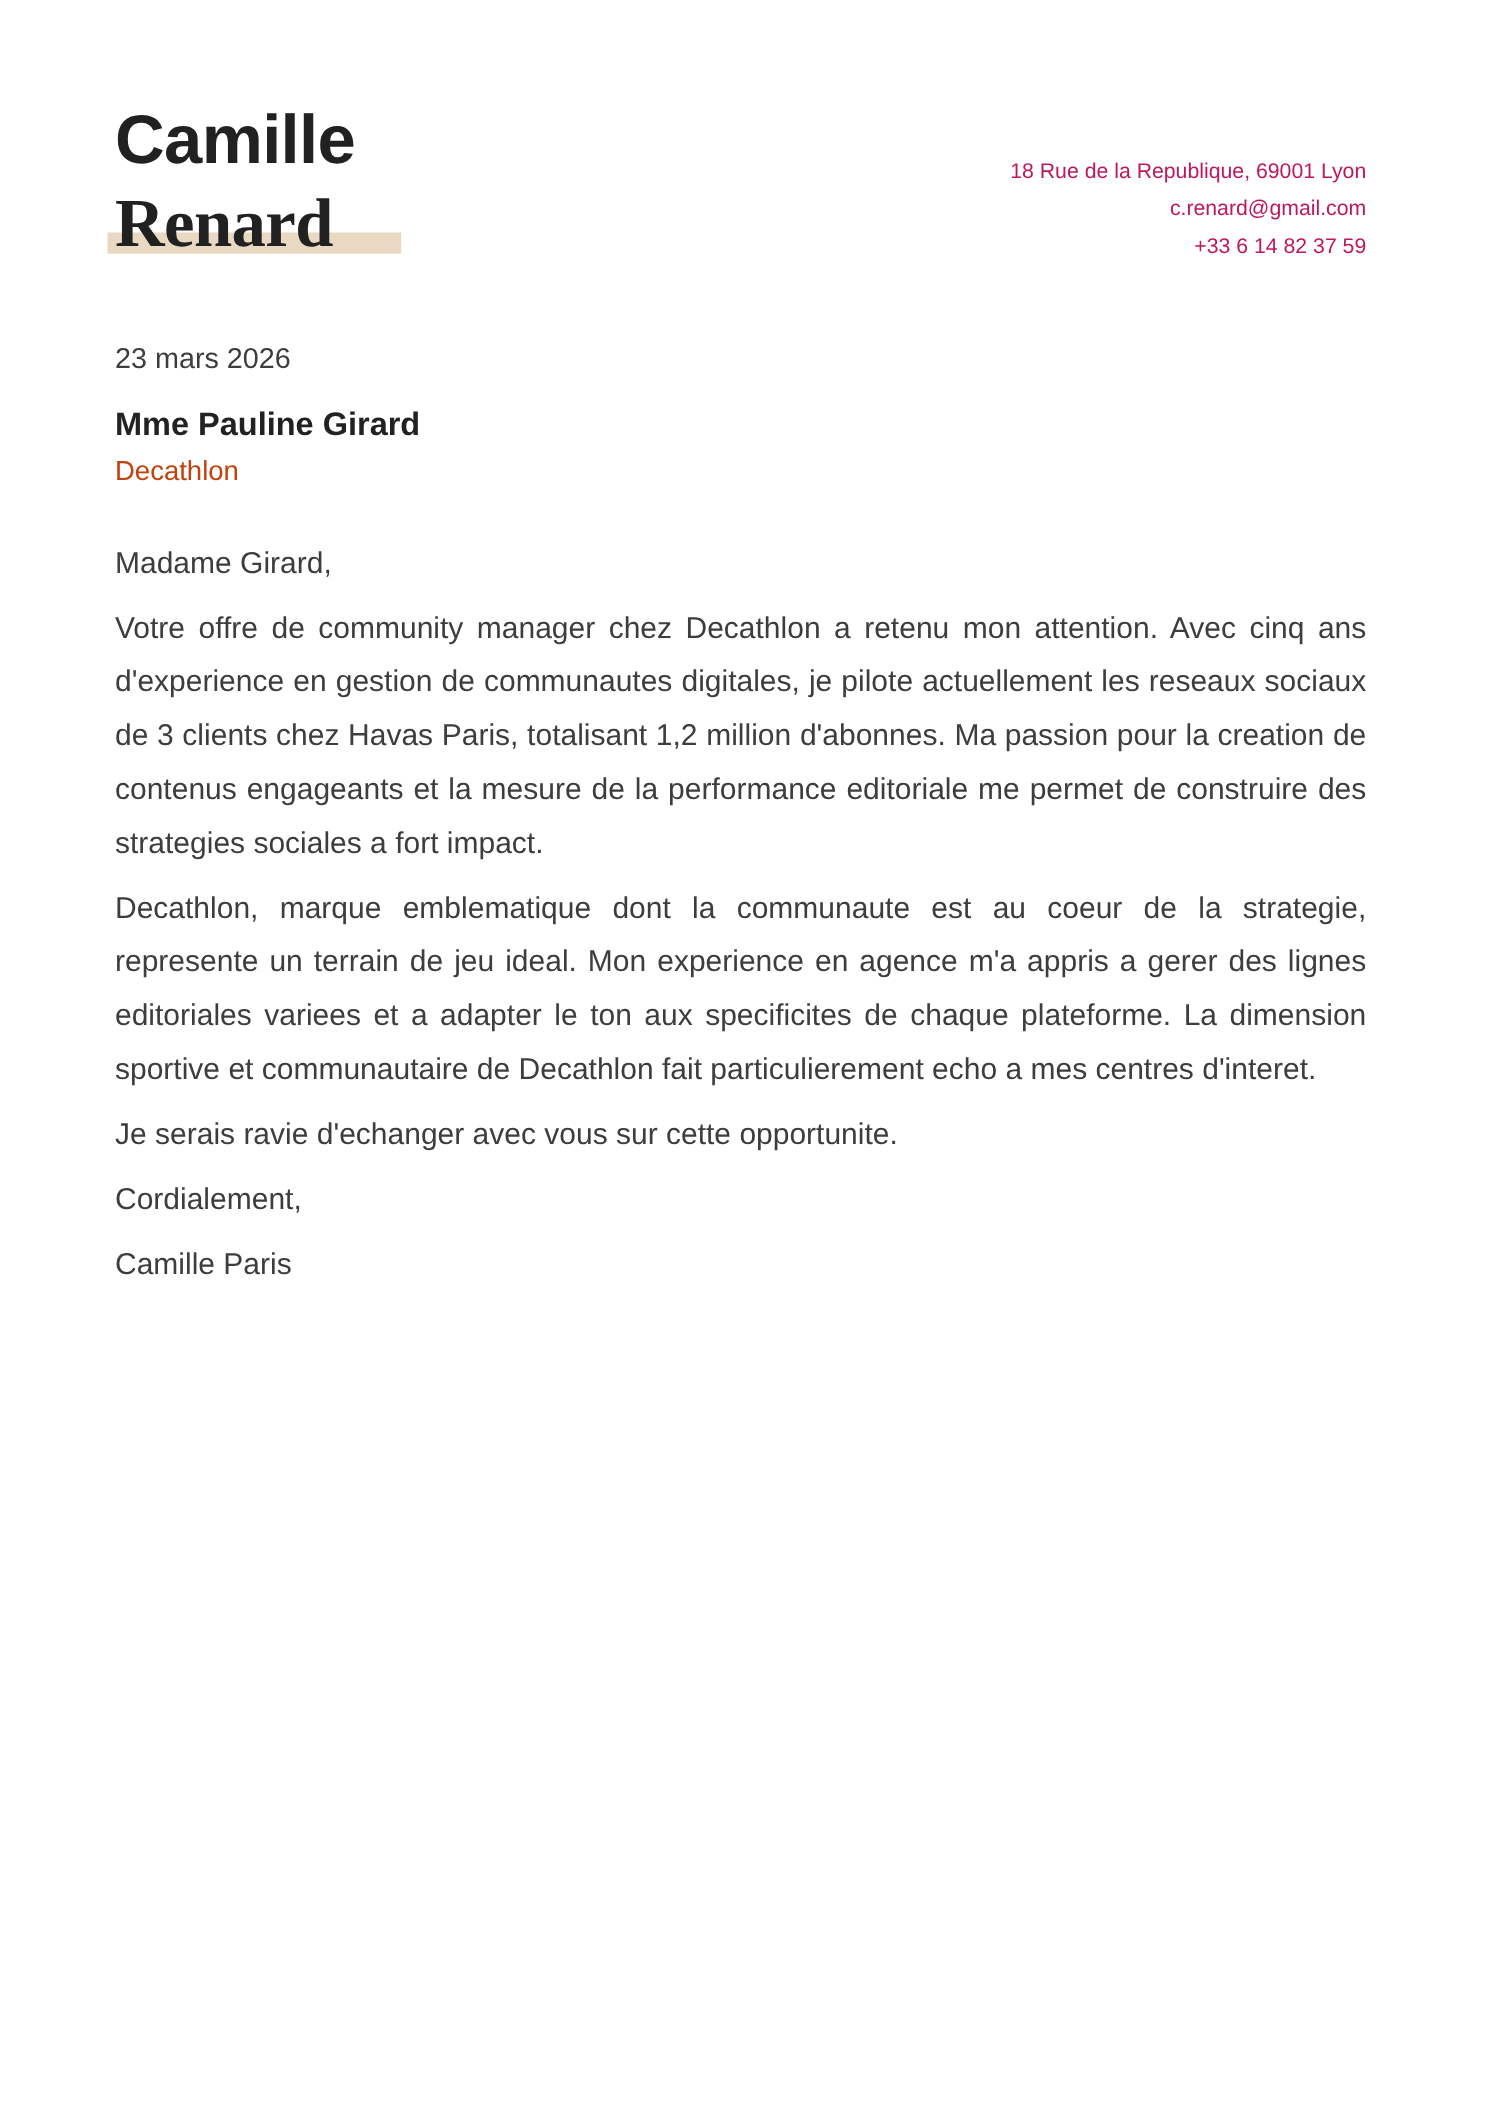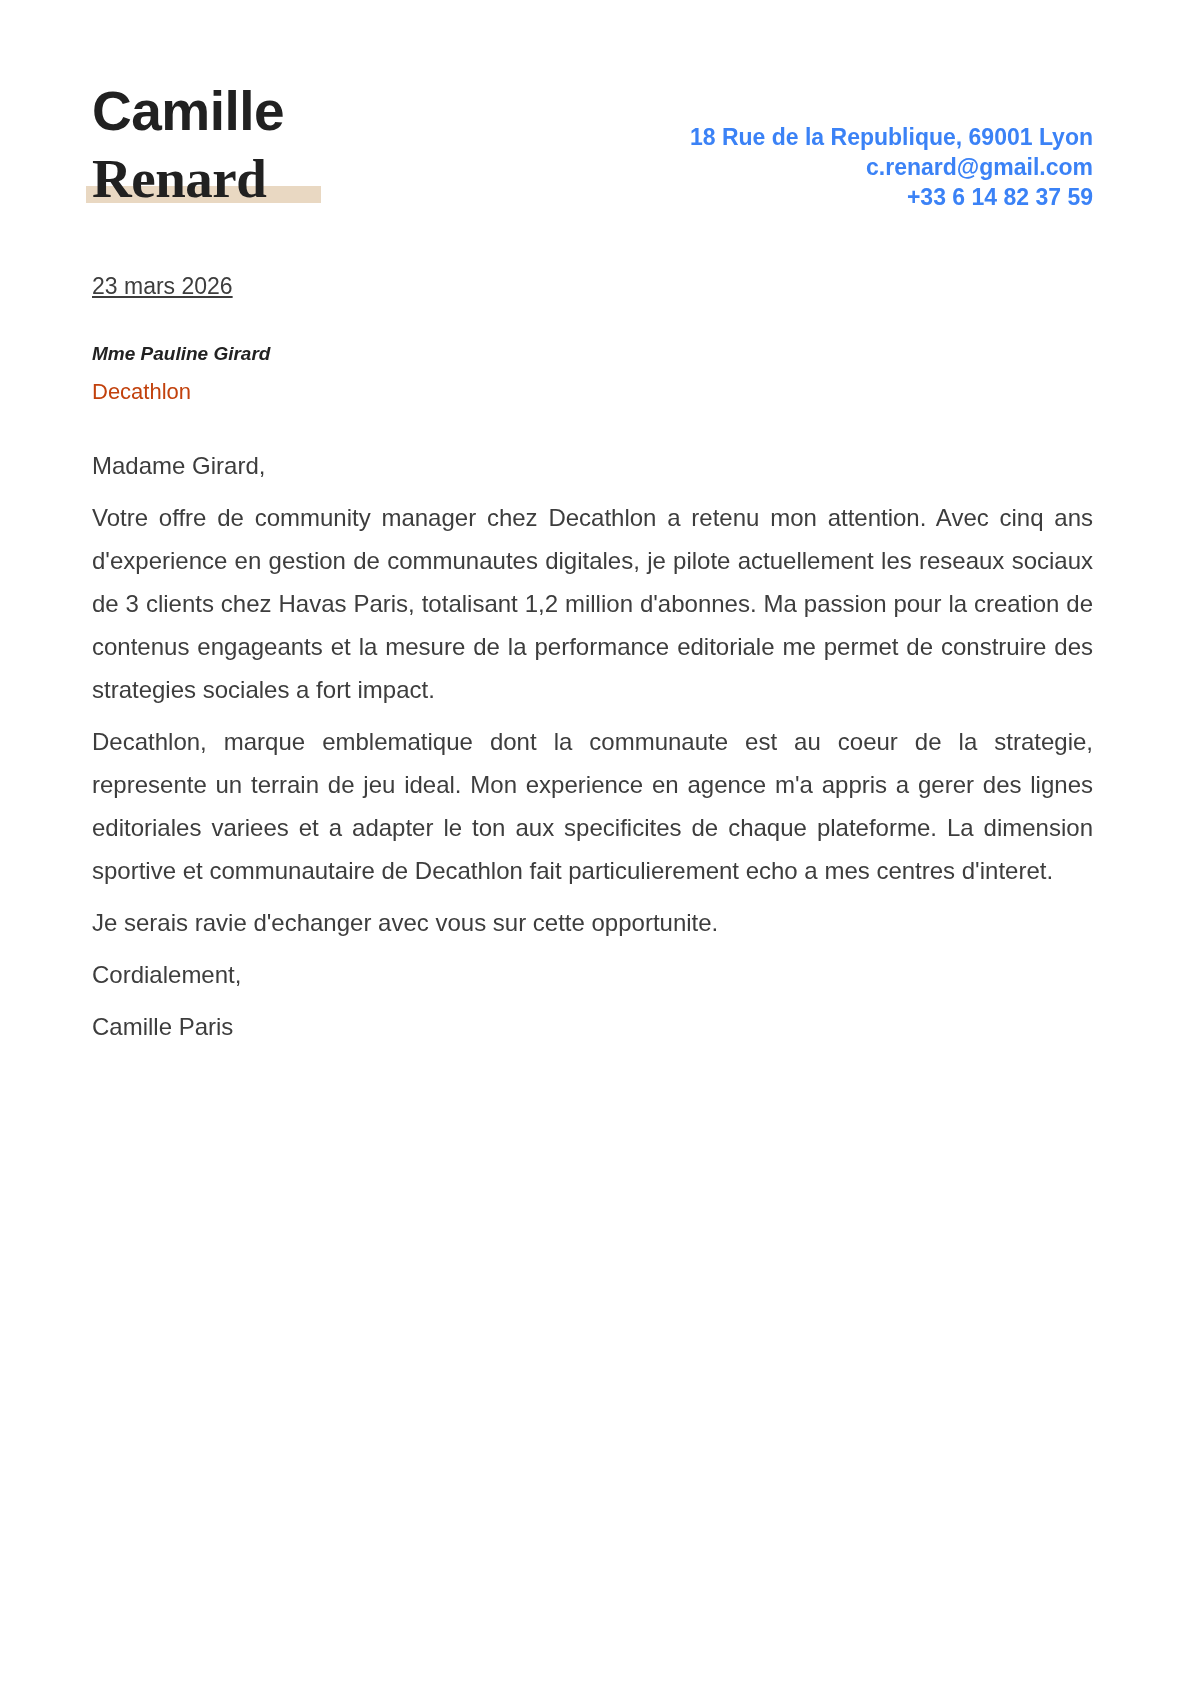--- a/index.html
+++ b/index.html
@@ -54,39 +54,36 @@
     font-family: Liberation Serif, serif;
   }
   .job-title {
     margin-top: 2px;
     font-size: 27px;
     line-height: 35px;
     color: #333333;
   }
   .contact {
     text-align: right;
-    font-size: 23px;
+    font-size: 17px;
     line-height: 30px;
-    color: #3b82f6;
-    font-weight: bold;
+    color: #be185d;
   }
   .date {
     margin-top: 58px;
     font-size: 23px;
     line-height: 32px;
     color: #3d3d3d;
-    text-decoration: underline;
   }
   .recipient-name {
-    margin-top: 35px;
-    font-size: 19px;
+    margin-top: 20px;
+    font-size: 26px;
     line-height: 34px;
     font-weight: 700;
     color: #222222;
-    font-style: italic;
   }
   .recipient-company {
     margin-top: 6px;
     font-size: 22px;
     line-height: 30px;
     color: #c2410c;
   }
   .letter-body {
     margin-top: 37px;
     font-size: 24px;

